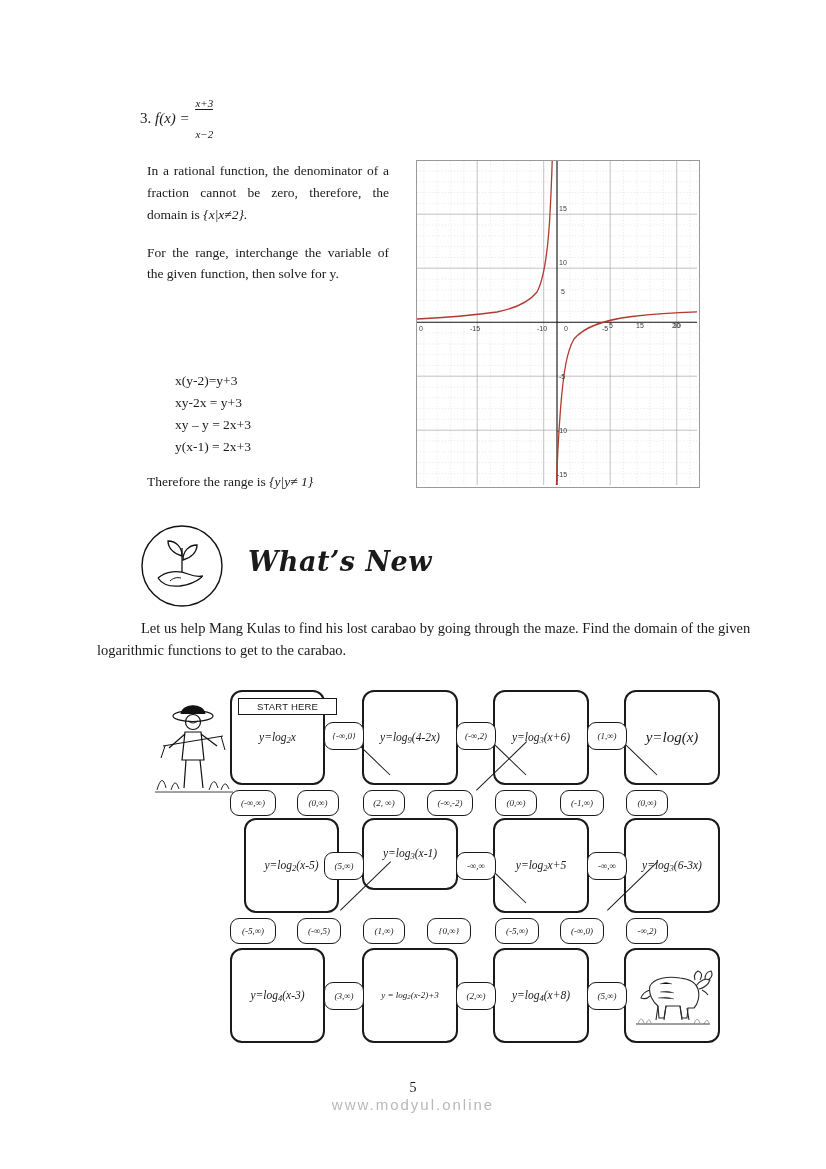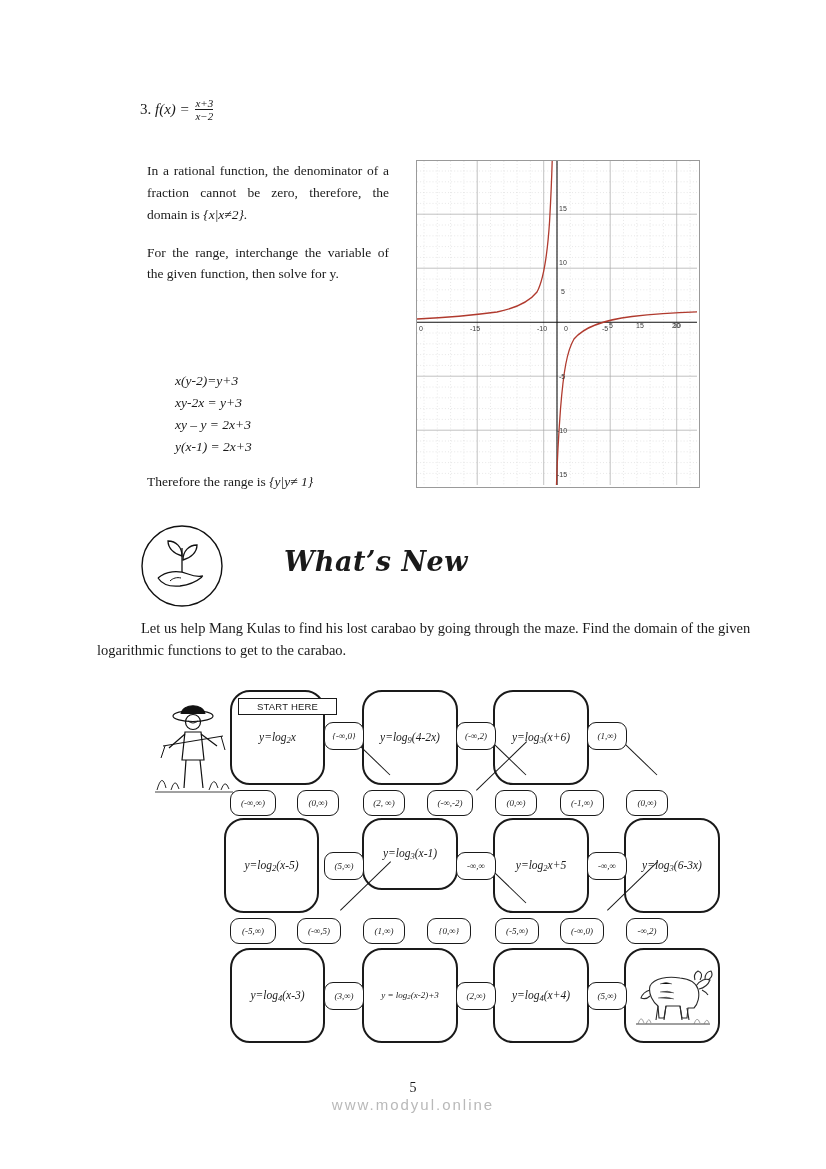--- a/index.html
+++ b/index.html
@@ -19,34 +19,34 @@
     font-size:15px; font-family:"Liberation Serif", serif;
   }
   .item3 .num { font-style:normal; }
   .item3 .fx { font-style:italic; }
   .frac {
     display:inline-block; vertical-align:middle;
     text-align:center; font-style:italic; font-size:11px;
     line-height:1.12; margin:0 2px;
     position:relative; top:-1px;
   }
-  .frac .den { border-top:1px solid #1a1a1a; display:block; padding-top:0;}
+  .frac .den { border-top:1px solid #1a1a1a; display:block; padding-top:18px;}
 
   
   .expl {
     position:absolute; left:147px; top:160px; width:242px;
     font-size:13.5px; line-height:1.62;
     text-align:justify; text-justify:inter-word;
   }
   .expl p { margin:0 0 16px 0; }
   .expl .dom { font-style:italic; }
 
   .algebra {
     position:absolute; left:175px; top:370px;
-    font-size:13.5px; line-height:1.62; font-style:italic;
+    font-size:13.5px; line-height:1.62; 
   }
   .algebra div { white-space:pre; }
 
   .rangeline {
     position:absolute; left:147px; top:474px;
     font-size:13.5px;
   }
   .rangeline .it { font-style:italic; }
 
   
@@ -62,36 +62,36 @@
     font-family:"Liberation Sans", sans-serif;
   }
 
   
   .wn-wrap { position:absolute; left:140px; top:524px; width:560px; height:96px; }
   .wn-icon { position:absolute; left:0px; top:0px; width:84px; height:84px; }
   .wn-title {
     position:absolute; left:108px; top:22px;
     font-family:"DejaVu Serif", serif;
     font-style:italic; font-weight:bold;
-    font-size:27px; letter-spacing:0.5px;margin-left:36px;
+    font-size:27px; letter-spacing:0.5px;
   }
 
   .intro {
     position:absolute; left:97px; top:618px; width:680px;
     font-size:14.5px; line-height:1.5;
     text-indent:44px;
   }
 
   
   .maze { position:absolute; left:120px; top:680px; width:600px; height:380px; }
 
   .cell {
     position:absolute;
     border:2.2px solid #1a1a1a;
-    border-radius:20px;
+    border-radius:12px;
     background:#ffffff;
     display:flex; align-items:center; justify-content:center;
     text-align:center;
     font-style:italic;
     font-size:11.5px;
     box-sizing:border-box;
   }
   .cell.big { font-size:15px; }
   .cell.small { font-size:9px; }
   .cell .sub { font-size:0.74em; vertical-align:-0.22em; }
@@ -301,34 +301,37 @@
       <span><span>y=log</span><span class="sub">2</span><span>x</span></span>
     </div>
     <div class="startbox" style="left:118px; top:18px;">START HERE</div>
 
     <div class="cell" style="left:242px; top:10px; width:96px; height:95px;">
       <span><span>y=log</span><span class="sub">9</span><span>(4-2x)</span></span>
     </div>
     <div class="cell" style="left:373px; top:10px; width:96px; height:95px;">
       <span><span>y=log</span><span class="sub">3</span><span>(x+6)</span></span>
     </div>
+    <div class="cell big" style="left:504px; top:10px; width:96px; height:95px;">
+      <span><span>y=log</span><span class="sub"></span><span>(x)</span></span>
+    </div>
 
     <div class="conn" style="left:204px; top:42px; width:40px; height:28px;">{-∞,0}</div>
     <div class="conn" style="left:336px; top:42px; width:40px; height:28px;">(-∞,2)</div>
     <div class="conn" style="left:467px; top:42px; width:40px; height:28px;">(1,∞)</div>
 
     <div class="conn" style="left:110px; top:110px; width:46px; height:26px;">(-∞,∞)</div>
     <div class="conn" style="left:177px; top:110px; width:42px; height:26px;">(0,∞)</div>
     <div class="conn" style="left:243px; top:110px; width:42px; height:26px;">(2, ∞)</div>
     <div class="conn" style="left:307px; top:110px; width:46px; height:26px;">(-∞,-2)</div>
     <div class="conn" style="left:375px; top:110px; width:42px; height:26px;">(0,∞)</div>
     <div class="conn" style="left:440px; top:110px; width:44px; height:26px;">(-1,∞)</div>
     <div class="conn" style="left:506px; top:110px; width:42px; height:26px;">(0,∞)</div>
 
-    <div class="cell" style="left:104px; top:138px; width:95px; height:95px;">
+    <div class="cell" style="left:124px; top:138px; width:95px; height:95px;">
       <span><span>y=log</span><span class="sub">2</span><span>(x-5)</span></span>
     </div>
     <div class="cell" style="left:242px; top:138px; width:96px; height:72px;">
       <span><span>y=log</span><span class="sub">3</span><span>(x-1)</span></span>
     </div>
     <div class="cell" style="left:373px; top:138px; width:96px; height:95px;">
       <span><span>y=log</span><span class="sub">2</span><span>x+5</span></span>
     </div>
     <div class="cell" style="left:504px; top:138px; width:96px; height:95px;">
       <span><span>y=log</span><span class="sub">3</span><span>(6-3x)</span></span>
@@ -346,21 +349,21 @@
     <div class="conn" style="left:440px; top:238px; width:44px; height:26px;">(-∞,0)</div>
     <div class="conn" style="left:506px; top:238px; width:42px; height:26px;">-∞,2)</div>
 
     <div class="cell" style="left:110px; top:268px; width:95px; height:95px;">
       <span><span>y=log</span><span class="sub">4</span><span>(x-3)</span></span>
     </div>
     <div class="cell small" style="left:242px; top:268px; width:96px; height:95px;">
       <span><span>y = log</span><span class="sub">2</span><span>(x-2)+3</span></span>
     </div>
     <div class="cell" style="left:373px; top:268px; width:96px; height:95px;">
-      <span><span>y=log</span><span class="sub">4</span><span>(x+4)</span></span>
+      <span><span>y=log</span><span class="sub">4</span><span>(x+8)</span></span>
     </div>
     <div class="cell" style="left:504px; top:268px; width:96px; height:95px;">
       <span>
         <svg width="84" height="78" viewBox="0 0 84 78">
           <g fill="none" stroke="#2a2a2a" stroke-width="1.1">
             <path d="M20,30 C24,22 38,20 50,22 C60,23 66,27 68,33 C70,40 68,48 64,52 L58,52 L57,62 L52,62 L50,50 L36,50 L34,62 L29,62 L28,50 C23,46 18,38 20,30 Z"></path>
             <path d="M66,30 C70,24 76,22 80,24 C78,29 74,32 69,33"></path>
             <path d="M70,24 q4,-7 -2,-9 q-5,3 -3,9"></path>
             <path d="M78,24 q6,-4 3,-9 q-6,1 -6,8"></path>
             <path d="M72,34 q4,2 6,5"></path>

